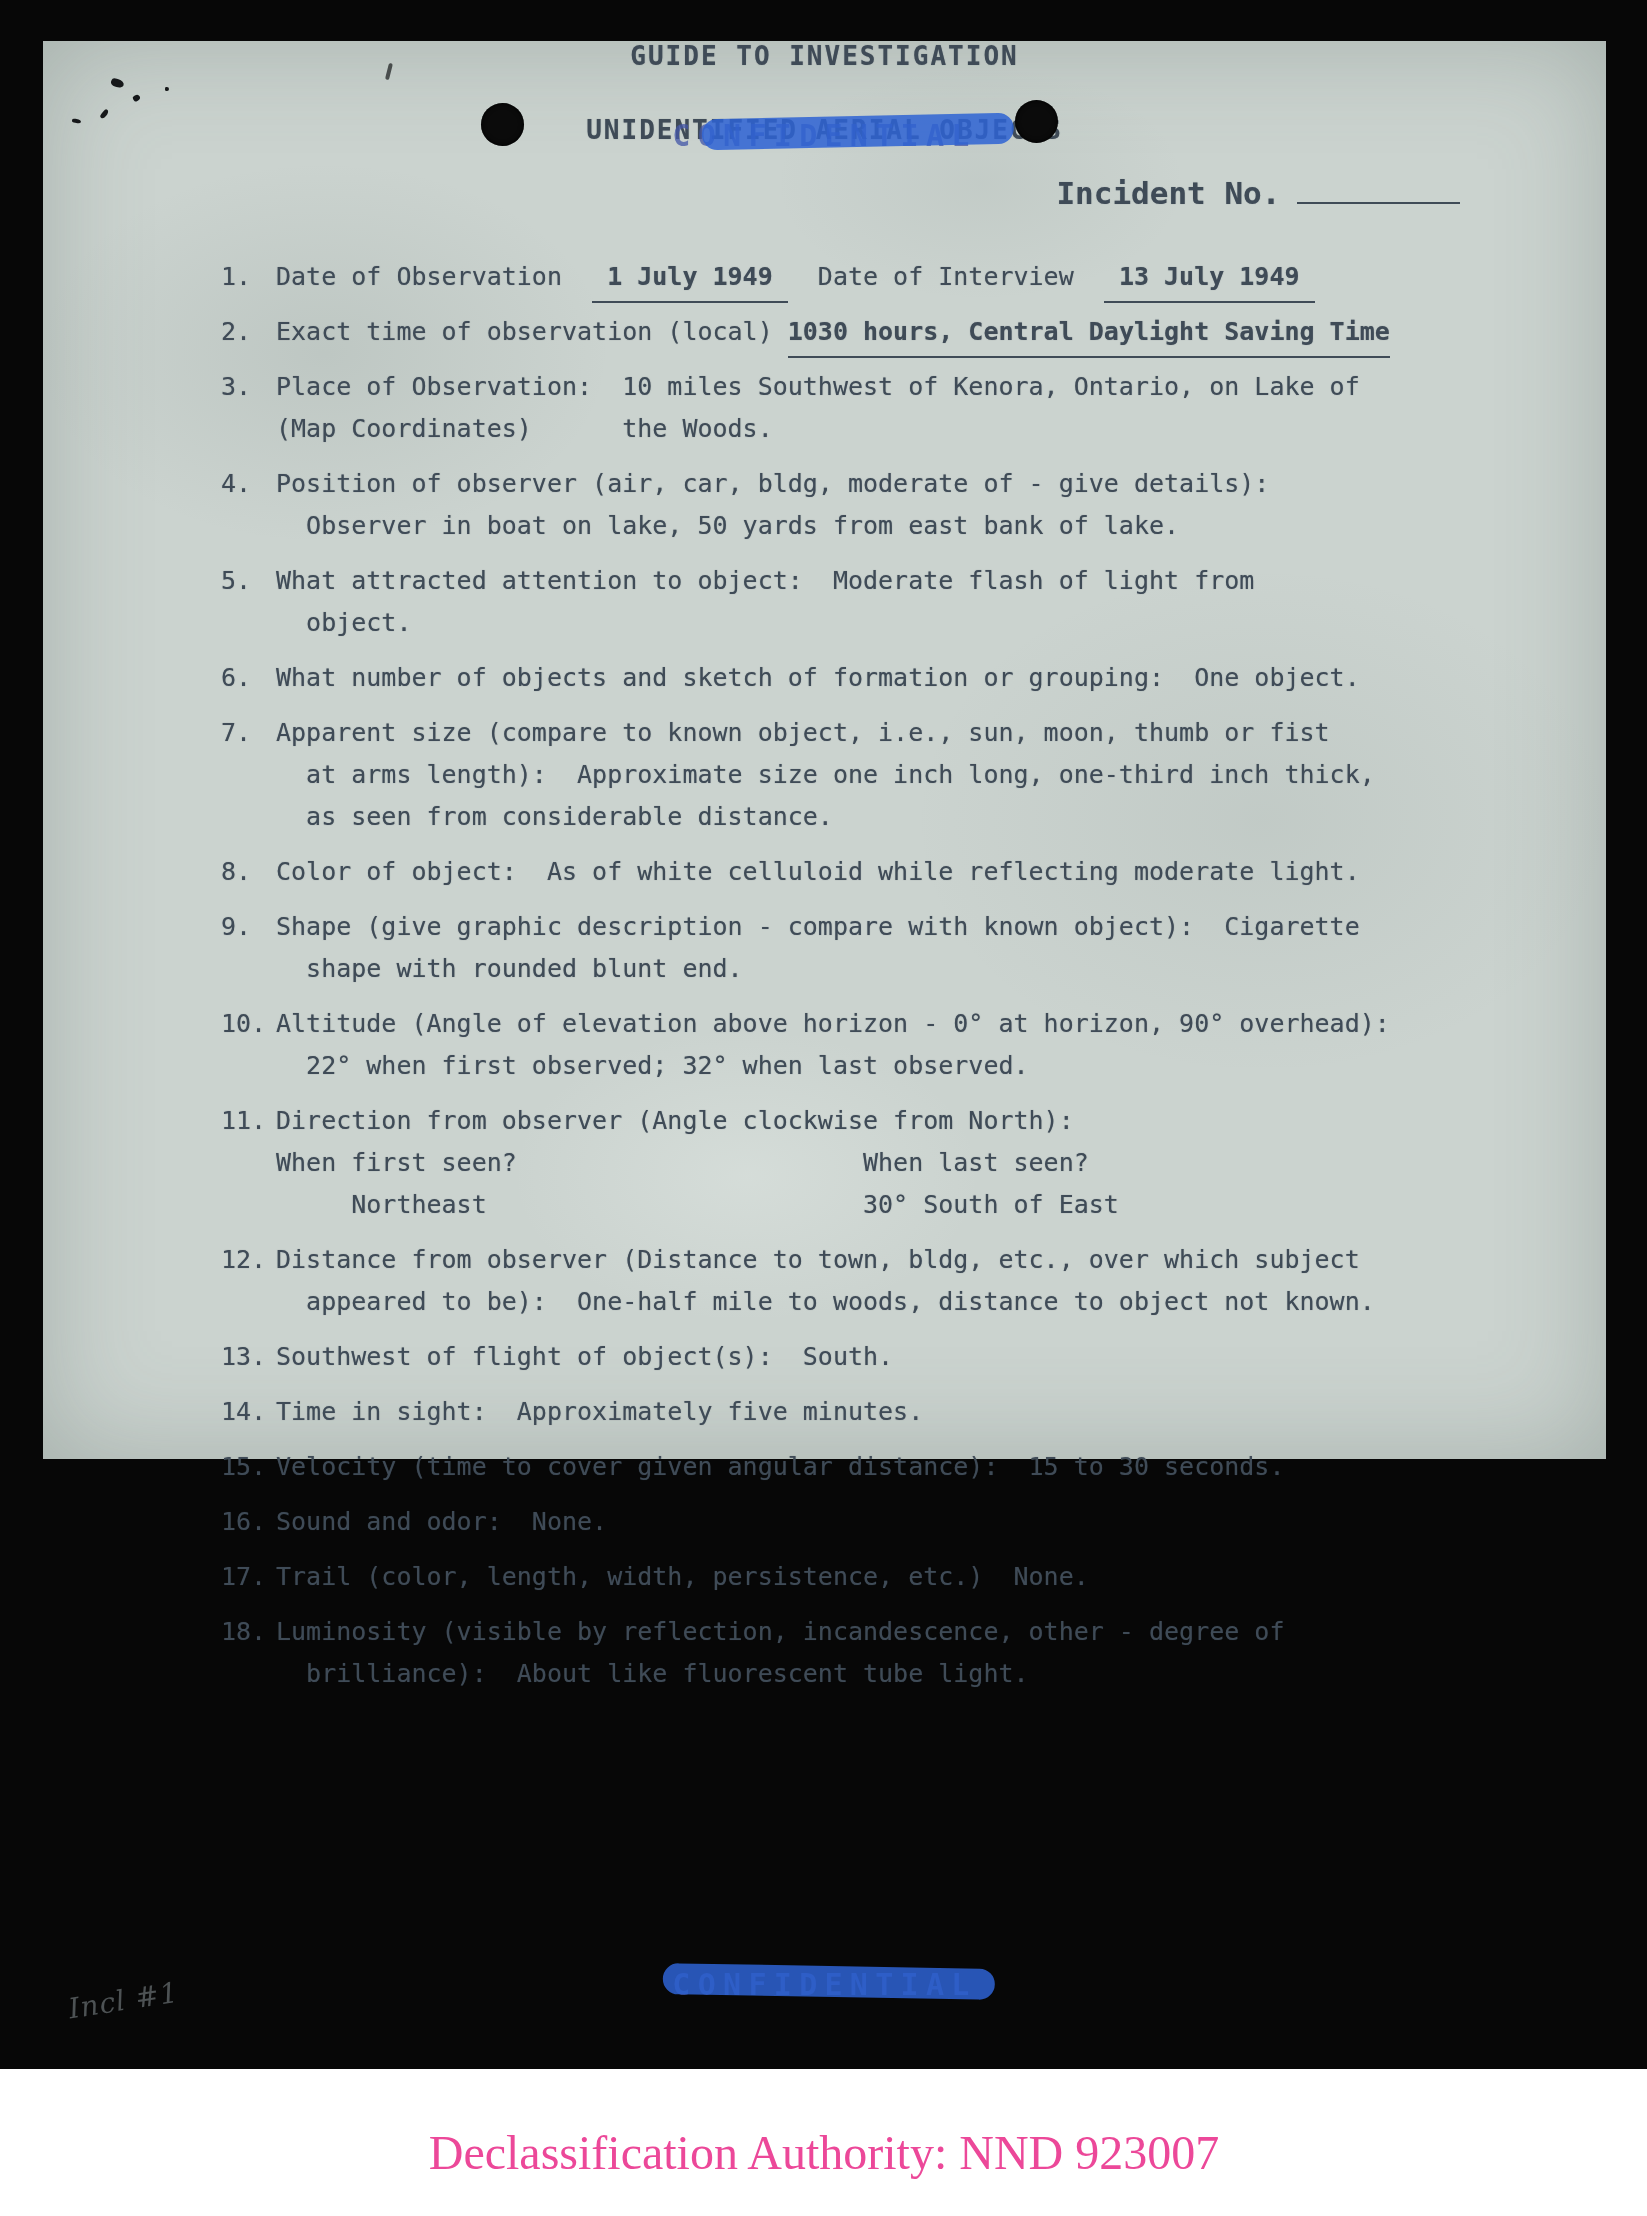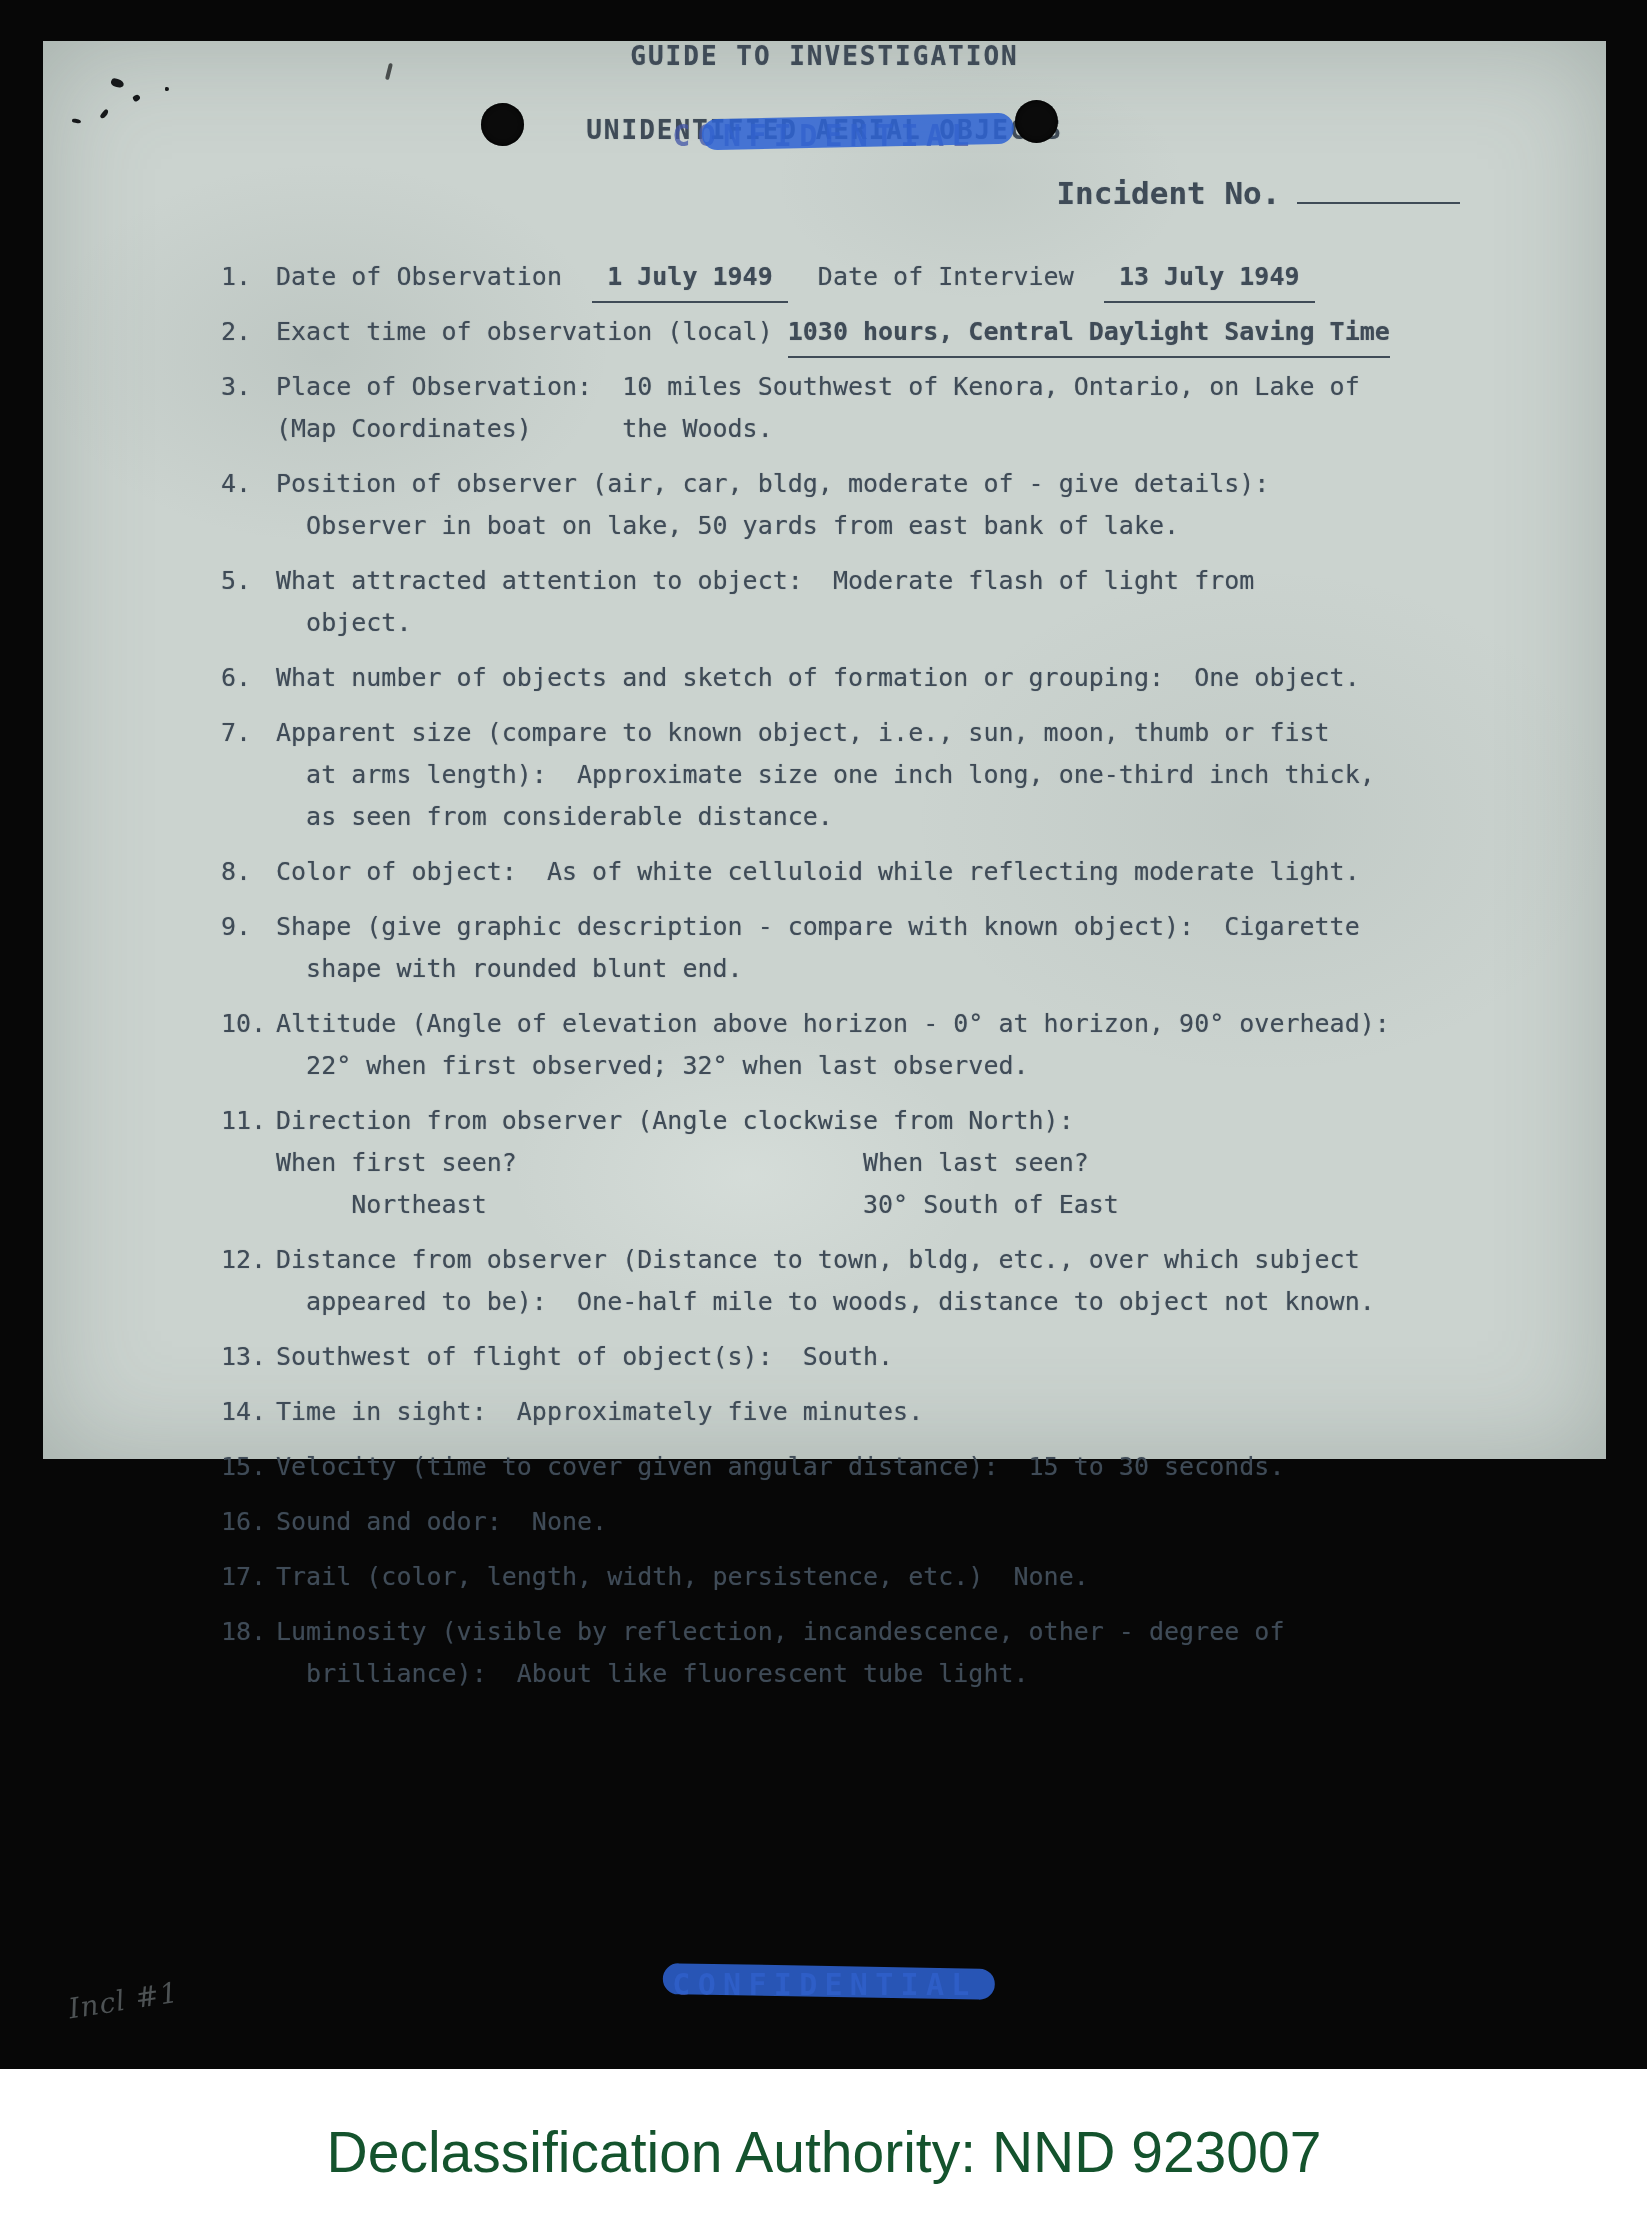--- a/index.html
+++ b/index.html
@@ -139,23 +139,23 @@
   .footer-band {
     position: absolute;
     left: 0; bottom: 0;
     width: 100%; height: 147px;
     background: #ffffff;
     display: flex;
     align-items: center;
     justify-content: center;
   }
   .footer-text {
-    font-family: Liberation Sans, sans-serif;
-    font-size: 57px;
-    color: #14532d;
+    font-family: Liberation Serif, serif;
+    font-size: 48px;
+    color: #ec4899;
     margin-top: 19.5px;
   }
 </style>
 </head>
 <body>
 
 <div class="paper">
 
   <span class="speck speck-1"></span>
   <span class="speck speck-2"></span>

